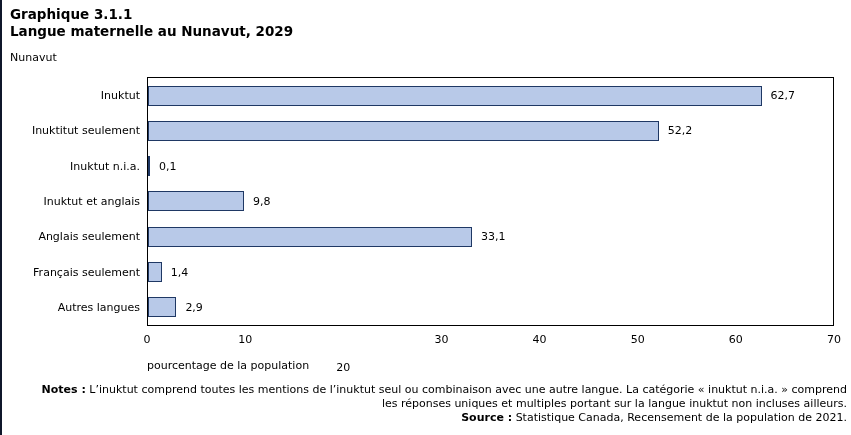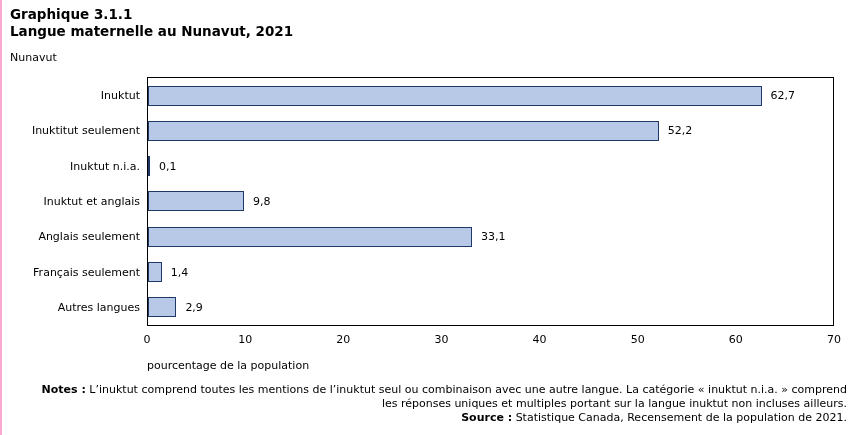--- a/index.html
+++ b/index.html
@@ -1,21 +1,21 @@
 <!DOCTYPE html>
 <html lang="fr"><head>
 <meta charset="utf-8">
 <style>
   html, body { margin: 0; padding: 0; background: #fff; }
   .page {
     position: relative;
     width: 851px;
     height: 435px;
     background: #ffffff;
-    border-left: 2px solid #f9a8d4;
+    border-left: 2px solid #0f172a;
     box-sizing: border-box;
     font-family: "DejaVu Sans", "Liberation Sans", sans-serif;
     color: #000000;
     overflow: hidden;
   }
   .chart-title {
     position: absolute;
     left: 8px;
     top: 6px;
     font-size: 13.5px;
@@ -99,21 +99,21 @@
   }
   .notes b { font-weight: bold; }
 </style>
 </head>
 <body>
 
 <div class="page">
 
   <div class="chart-title">
     <div>Graphique 3.1.1</div>
-    <div>Langue maternelle au Nunavut, 2021</div>
+    <div>Langue maternelle au Nunavut, 2029</div>
   </div>
 
   <div class="y-axis-title">Nunavut</div>
 
   <div class="plot-area">
 
   <div class="bar-row">
         <span class="cat-label">Inuktut</span>
         <div class="bar" style="width: 89.571%; background: rgb(184, 201, 232); border-color: rgb(31, 56, 100);"></div>
         <span class="bar-value">62,7</span>
@@ -147,21 +147,21 @@
         <span class="cat-label">Autres langues</span>
         <div class="bar" style="width: 4.143%; background: rgb(184, 201, 232); border-color: rgb(31, 56, 100);"></div>
         <span class="bar-value">2,9</span>
       </div>
     </div>
 
   <div class="x-ticks">
 
   <span class="x-tick" style="left: 0%;">0</span>
       <span class="x-tick" style="left: 14.286%;">10</span>
-      <span class="x-tick" style="left: 28.571%;">20</span>
+      <span class="x-tick" style="left: 28.571%; margin-top: 28px;">20</span>
       <span class="x-tick" style="left: 42.857%;">30</span>
       <span class="x-tick" style="left: 57.143%;">40</span>
       <span class="x-tick" style="left: 71.429%;">50</span>
       <span class="x-tick" style="left: 85.714%;">60</span>
       <span class="x-tick" style="left: 100%;">70</span>
     </div>
 
   <div class="x-axis-title">pourcentage de la population</div>
 
   <div class="notes">

